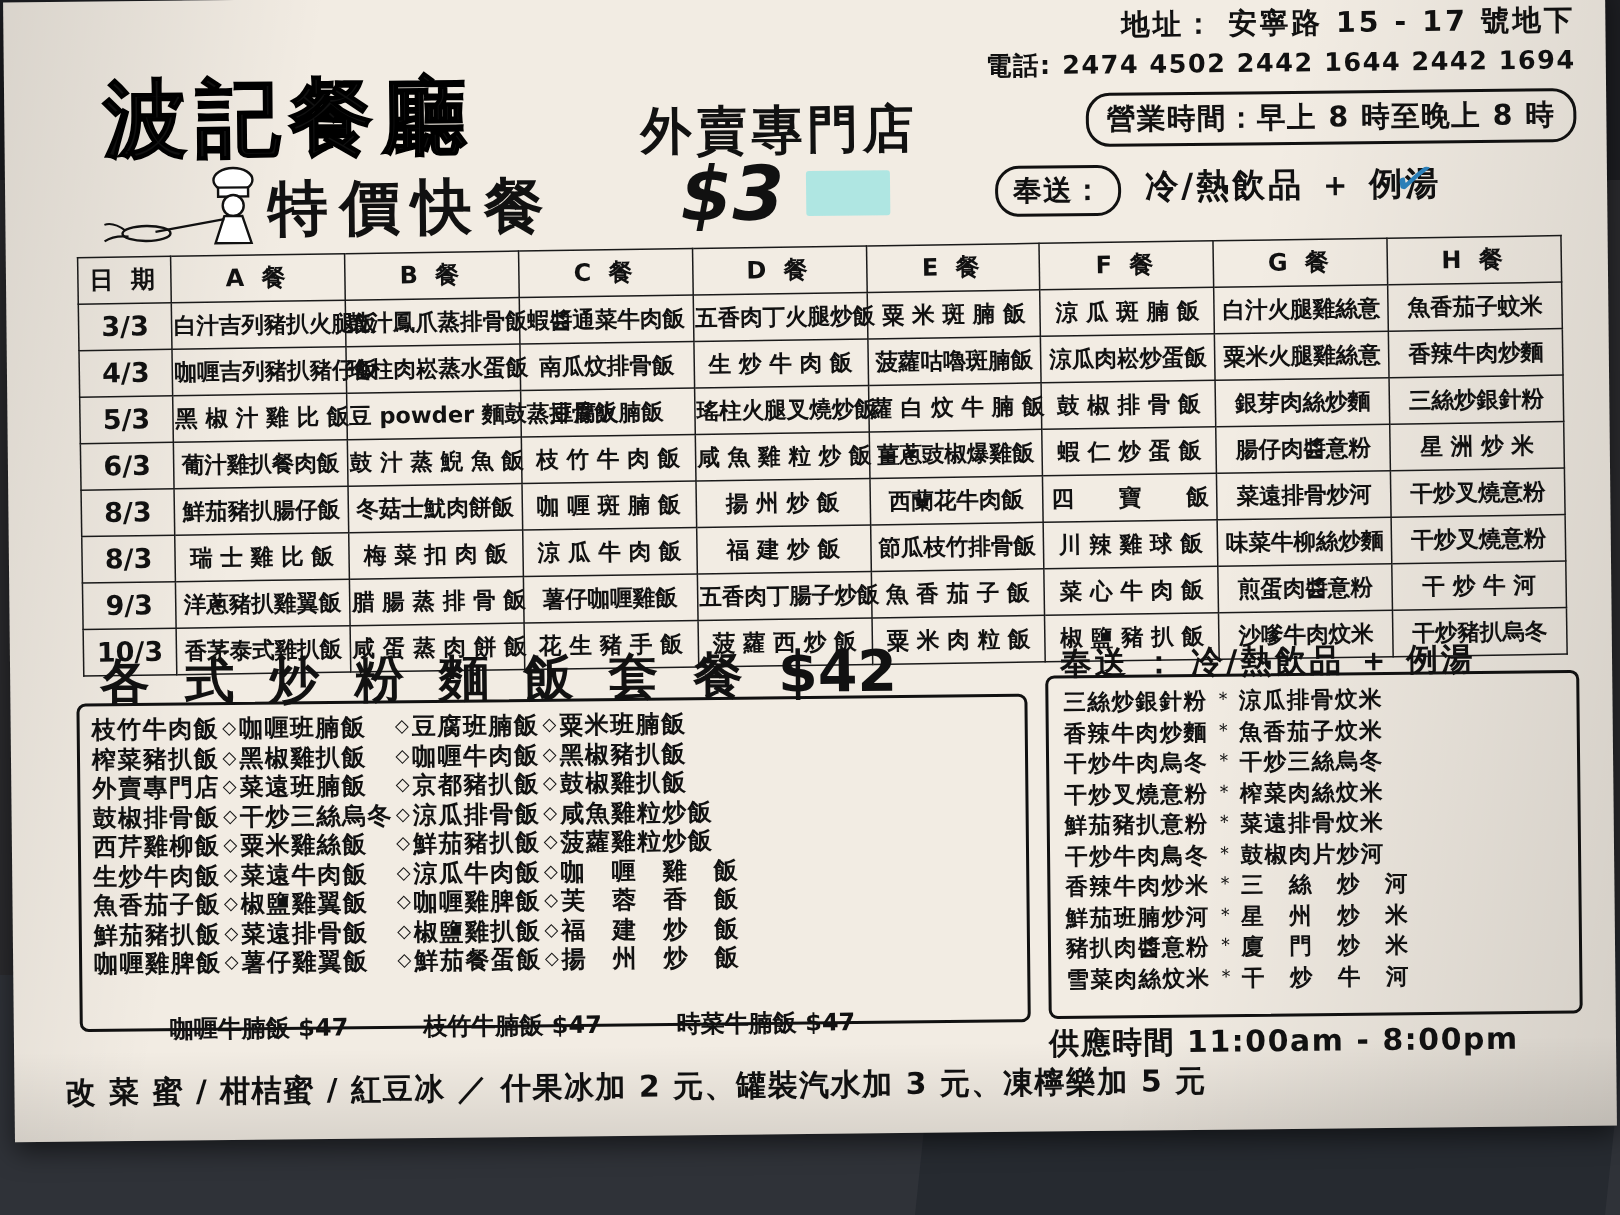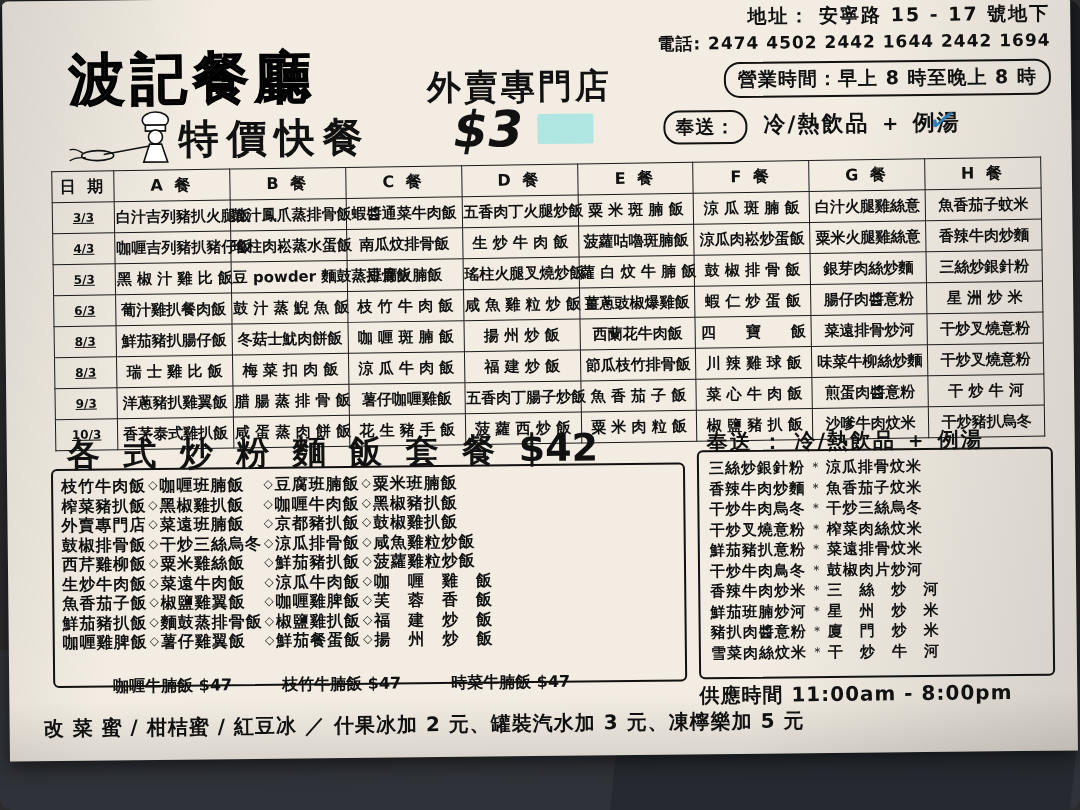--- a/index.html
+++ b/index.html
@@ -1,21 +1,21 @@
 <!DOCTYPE html>
 <html><head>
 <meta charset="utf-8">
 <style>
   html,body{margin:0;padding:0;}
   body{
     width:1080px;height:810px;overflow:hidden;
     background:#2b2b2e;
     font-family:"DejaVu Sans","Liberation Sans",sans-serif;
   }
-  #scene{position:relative;width:1080px;height:810px;overflow:hidden;border-radius:12px;}
+  #scene{position:relative;width:1080px;height:810px;overflow:hidden;}
 
   
   .bg-top{position:absolute;left:0;top:0;width:1080px;height:120px;background:#1d1e22;}
   .bg-key{position:absolute;background:#3a3a3f;border-radius:3px;}
   .lap{position:absolute;left:0;bottom:0;width:1080px;height:160px;background:#2f3238;}
   .lap2{position:absolute;left:620px;bottom:0;width:460px;height:190px;background:#262a30;transform:skewX(-6deg);}
 
   
   .paper{
     position:absolute;left:6px;top:-4px;width:1068px;height:760px;
@@ -74,21 +74,21 @@
     border-collapse:collapse;table-layout:fixed;
     transform:rotate(-0.25deg);
   }
   table.menu th,table.menu td{
     border:1px solid #1a1a1a;
     font-size:15px;text-align:center;white-space:nowrap;
     padding:2px 1px;height:26px;font-weight:bold;letter-spacing:0px;
   }
   table.menu th{font-size:16px;letter-spacing:3px;}
   table.menu col.c0{width:62px;}
-  table.menu td.date{font-size:12px;text-decoration:underline;}
+  table.menu td.date{font-size:18px;}
 
   
   .mid{position:absolute;left:60px;top:430px;font-size:33px;font-weight:bold;letter-spacing:6px;}
   .mid .p{font-size:38px;letter-spacing:0;margin-top:34px;}
   .mid-right{position:absolute;left:700px;top:434px;font-size:21px;font-weight:bold;letter-spacing:2px;white-space:nowrap;}
 
   
   .boxL{
     position:absolute;left:44px;top:468px;width:630px;height:215px;
     border:2px solid #111;border-radius:6px;
@@ -305,21 +305,21 @@
             <span>◇</span>
           </div>
           <div class="col">
             <div class="it">咖喱班腩飯</div>
             <div class="it">黑椒雞扒飯</div>
             <div class="it">菜遠班腩飯</div>
             <div class="it">干炒三絲烏冬</div>
             <div class="it">粟米雞絲飯</div>
             <div class="it">菜遠牛肉飯</div>
             <div class="it">椒鹽雞翼飯</div>
-            <div class="it">麵鼓蒸排骨飯</div>
+            <div class="it">菜遠排骨飯</div>
             <div class="it">薯仔雞翼飯</div>
           </div>
           <div class="dia">
             <span>◇</span>
             <span>◇</span>
             <span>◇</span>
             <span>◇</span>
             <span>◇</span>
             <span>◇</span>
             <span>◇</span>

